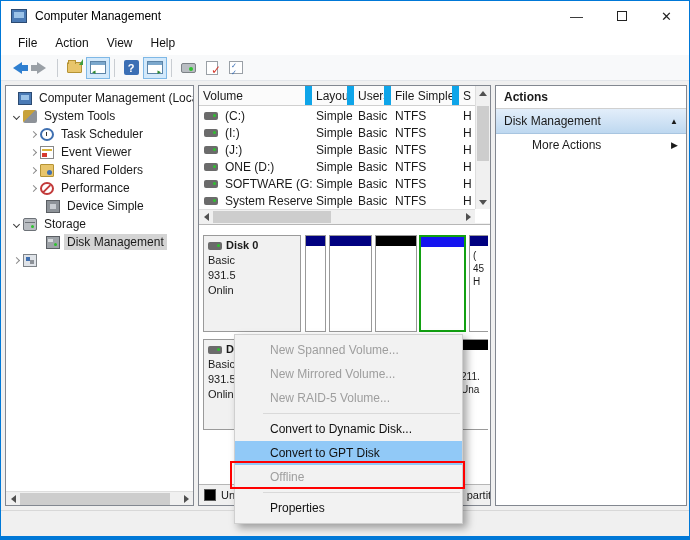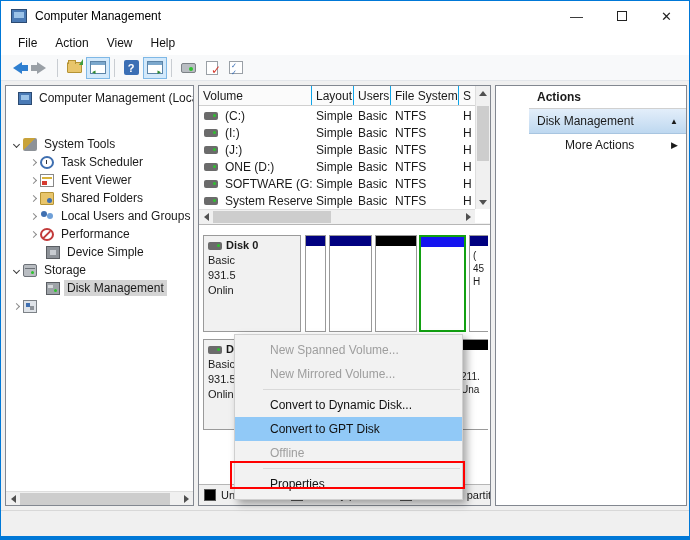--- a/index.html
+++ b/index.html
@@ -82,21 +82,21 @@
   .tri { width:0; height:0; }
   .tri.l { border-top:4px solid transparent; border-bottom:4px solid transparent; border-right:5px solid #505050; }
   .tri.r { border-top:4px solid transparent; border-bottom:4px solid transparent; border-left:5px solid #505050; }
   .tri.u { border-left:4px solid transparent; border-right:4px solid transparent; border-bottom:5px solid #505050; }
   .tri.d { border-left:4px solid transparent; border-right:4px solid transparent; border-top:5px solid #505050; }
   .thumb { height:12px; background:#cdcdcd; }
   .tree-hscroll { left:0; right:0; bottom:0; }
   
   .mid-pane { left:197px; top:4px; width:293px; height:421px; overflow:hidden; }
   .vol-header { position:absolute; top:0; left:0; right:15px; height:20px; background:#fbfbfb; border-bottom:1px solid #d0d0d0; display:flex; }
-  .vh { border-right:1px solid #0ea5e9; padding:2px 4px; display:flex; align-items:center; overflow:hidden; white-space:nowrap; }
+  .vh { border-right:7px solid #0ea5e9; padding:2px 4px; display:flex; align-items:center; overflow:hidden; white-space:nowrap; }
   .vrow { position:absolute; left:0; right:15px; height:17px; display:flex; align-items:center; white-space:nowrap; overflow:hidden; }
   .vc { padding:0 4px; overflow:hidden; flex:none; }
   .vol-icon { width:14px; height:8px; background:#6b6b6b; border-radius:2px; position:relative; flex:none; margin:0 3px 0 5px; }
   .vol-icon:after { content:""; position:absolute; right:2px; top:2.5px; width:3px; height:3px; border-radius:50%; background:#2ec22e; }
   .vscroll { position:absolute; top:0; right:0; width:15px; height:123px; background:#f0f0f0; border-left:1px solid #dedede; }
   .vscroll .sarrow { position:absolute; left:0; }
   .vscroll .thumb { position:absolute; left:1px; width:12px; top:20px; height:55px; }
   .vol-hscroll { left:0; right:15px; top:123px; }
   .vol-bottom-line { position:absolute; top:137px; left:0; right:0; height:2px; background:#f0f0f0; border-bottom:1px solid #b6b6b6; }
   
@@ -107,21 +107,21 @@
   .dico:after { content:""; position:absolute; right:2px; top:2.5px; width:3px; height:3px; border-radius:50%; background:#2ec22e; }
   .part { position:absolute; top:0; bottom:0; background:#fff; border:1px solid #9a9a9a; }
   .pstrip { position:absolute; top:0; left:0; right:0; height:10px; }
   .pinfo { position:absolute; top:13px; left:3px; right:1px; font-size:10px; line-height:13px; overflow:hidden; white-space:nowrap; }
   .part.selp { border:2px solid #12a012; }
   
   .legend { position:absolute; left:0; right:0; bottom:0; height:21px; background:#f0f0f0; border-top:1px solid #b6b6b6; display:flex; align-items:center; white-space:nowrap; overflow:hidden; padding-left:5px; font-size:11px; }
   .sw { width:12px; height:12px; flex:none; margin-right:5px; border:1px solid #555; }
   .legend .lbl { margin-right:12px; }
   
-  .act-pane { left:494px; top:4px; width:192px; height:421px;padding-left:33px; }
+  .act-pane { left:494px; top:4px; width:192px; height:421px; }
   .act-title { height:23px; display:flex; align-items:center; padding-left:8px; font-weight:bold; border-bottom:1px solid #d0d0d0; }
   .act-band { height:25px; background:linear-gradient(#e3eefa,#bed8f0); display:flex; align-items:center; padding:0 8px; border-bottom:1px solid #a8c5e0; }
   .act-band .grow { flex:1; }
   .more-row { height:22px; display:flex; align-items:center; padding:0 8px 0 36px;justify-content:flex-end; }
   .more-row .grow { flex:1; }
   
   .ctxmenu { position:absolute; left:233px; top:253px; width:229px; background:#f2f2f2; border:1px solid #cfcfcf; box-shadow:4px 4px 8px rgba(0,0,0,0.35); padding:3px 0; z-index:50; }
   .mi { height:24px; display:flex; align-items:center; padding-left:35px; color:#111; }
   .mi.dis { color:#9e9e9e; }
   .mi.hli { background:#91c9f7; }
@@ -194,21 +194,21 @@
   </div>
 
   <div class="content">
 
     <div class="pane tree-pane">
       <div style="padding-top:3px;">
         <div class="trow" style="padding-left:8px;">
           <span class="ticon i-computer"></span>
           <span class="tlabel">Computer Management (Local</span>
         </div>
-        <div class="trow" style="padding-left:8px;margin-top:28px;">
+        <div class="trow" style="padding-left:8px;">
           <span class="chev exp"></span>
           <span class="ticon i-tools"></span>
           <span class="tlabel">System Tools</span>
         </div>
         <div class="trow" style="padding-left:25px;">
           <span class="chev"></span>
           <span class="ticon i-clock"></span>
           <span class="tlabel">Task Scheduler</span>
         </div>
         <div class="trow" style="padding-left:25px;">
@@ -216,25 +216,20 @@
           <span class="ticon i-event"></span>
           <span class="tlabel">Event Viewer</span>
         </div>
         <div class="trow" style="padding-left:25px;">
           <span class="chev"></span>
           <span class="ticon i-shared"></span>
           <span class="tlabel">Shared Folders</span>
         </div>
         <div class="trow" style="padding-left:25px;">
           <span class="chev"></span>
-          <span class="ticon i-users"></span>
-          <span class="tlabel">Local Users and Groups</span>
-        </div>
-        <div class="trow" style="padding-left:25px;">
-          <span class="chev"></span>
           <span class="ticon i-perf"></span>
           <span class="tlabel">Performance</span>
         </div>
         <div class="trow" style="padding-left:36px;">
           <span class="ticon i-device"></span>
           <span class="tlabel">Device Simple</span>
         </div>
         <div class="trow" style="padding-left:8px;">
           <span class="chev exp"></span>
           <span class="ticon i-storage"></span>
@@ -259,21 +254,21 @@
           </div>
       </div>
     </div>
 
     <div class="pane mid-pane">
 
       <div class="vol-header">
         <div class="vh" style="width:113px;">Volume</div>
         <div class="vh" style="width:42px;">Layout</div>
         <div class="vh" style="width:37px;">Users</div>
-        <div class="vh" style="width:68px;">File System</div>
+        <div class="vh" style="width:68px;">File Simple</div>
         <div class="vh" style="flex:1;border-right:none;">S</div>
       </div>
 
       <div class="vrow" style="top:21px;">
         <span class="vol-icon"></span>
         <span class="vc" style="width:91px;">(C:)</span>
         <span class="vc" style="width:42px;">Simple</span>
         <span class="vc" style="width:37px;">Basic</span>
         <span class="vc" style="width:68px;">NTFS</span>
         <span class="vc">H</span>
@@ -410,20 +405,21 @@
       <div class="more-row">
         <span>More Actions</span>
         <span class="grow"></span>
         <span style="font-size:9px;">▶</span>
       </div>
     </div>
 
     <div class="ctxmenu">
       <div class="mi dis">New Spanned Volume...</div>
       <div class="mi dis">New Mirrored Volume...</div>
+      <div class="mi dis">New RAID-5 Volume...</div>
       <div class="msep"></div>
       <div class="mi">Convert to Dynamic Disk...</div>
       <div class="mi hli">Convert to GPT Disk</div>
       <div class="mi dis">Offline</div>
       <div class="msep"></div>
       <div class="mi">Properties</div>
 
     </div>
 
     <div class="red-box" style="left: 229px; top: 380px; width: 235px; height: 28px;"></div>

